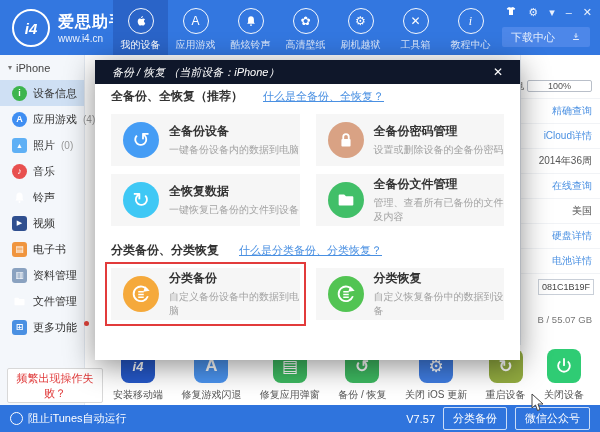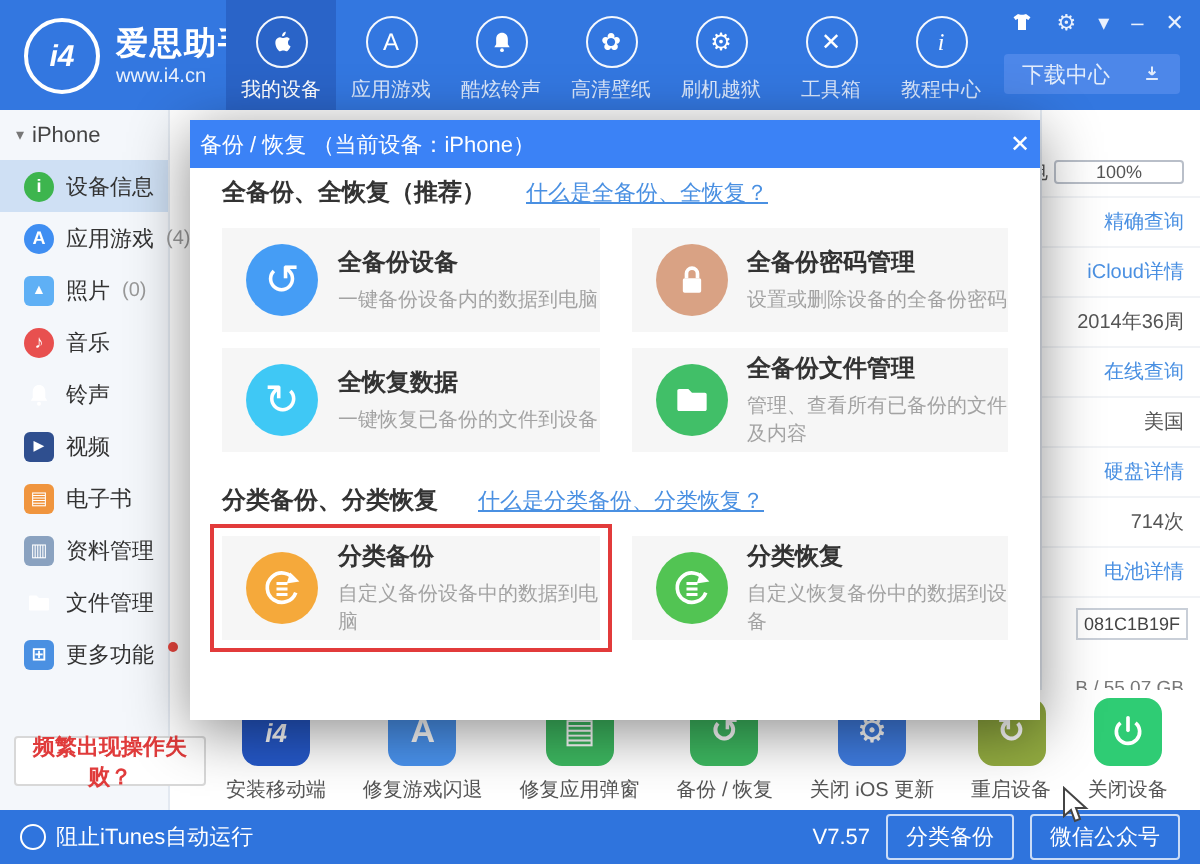--- a/index.html
+++ b/index.html
@@ -37,22 +37,22 @@
   .si{width:15px;height:15px;border-radius:50%;display:flex;align-items:center;justify-content:center;
       color:#fff;font-size:9px;flex:none;font-weight:bold;}
   .sq{border-radius:3px;}
   .si svg{width:13px;height:13px;}
   .s-count{color:#999;font-size:10px;}
   .dot{width:5px;height:5px;background:#e6443c;border-radius:50%;margin:-8px 0 0 1px;flex:none;}
   .si-0{background:#3db54e;} .si-1{background:#3f8ef2;} .si-2{background:#5fb0f5;}
   .si-3{background:#e8504f;} .si-5{background:#2f4f8f;} .si-6{background:#f0953e;}
   .si-7{background:#8aa2c0;} .si-9{background:#4a90e2;}
   .si-plain{background:transparent;}
-  .fail-btn{position:absolute;left:7px;top:368px;width:96px;height:25px;background:#fff;border:1px solid #d8d8d8;
-            border-radius:2px;color:#e03b3b;display:flex;align-items:center;justify-content:center;font-size:11px;cursor:pointer;z-index:5;font-weight:bold;}
+  .fail-btn{position:absolute;left:7px;top:368px;width:96px;height:35px;background:#fff;border:1px solid #d8d8d8;
+            border-radius:2px;color:#e03b3b;display:flex;align-items:center;justify-content:center;font-size:11px;cursor:pointer;z-index:5;}
 
   
   .dpanel{position:absolute;right:0;top:55px;width:80px;bottom:85px;background:#fff;border-left:1px solid #e4eaf2;
           box-sizing:border-box;padding-top:19px;overflow:hidden;}
   .drow{height:24px;border-bottom:1px solid #f1f3f6;display:flex;align-items:center;justify-content:flex-end;
         padding-right:8px;color:#555;font-size:10px;white-space:nowrap;}
   .drow.link{color:#4a90e2;cursor:pointer;}
   .badge{border:1px solid #b9bfc9;border-radius:2px;padding:0 20px;margin-left:3px;font-size:9px;color:#555;}
   .serial{height:26px;display:flex;align-items:center;justify-content:flex-end;padding-right:6px;}
   .serial span{border:1px solid #c9cfd8;background:#fff;padding:2px 3px;font-size:9px;color:#444;text-align:center;}
@@ -72,21 +72,21 @@
   .statusbar{position:absolute;left:0;right:0;bottom:0;height:27px;background:#2f74dd;color:#fff;display:flex;
              align-items:center;padding:0 10px;box-sizing:border-box;z-index:20;}
   .s-toggle{display:flex;align-items:center;gap:5px;cursor:pointer;}
   .s-circle{width:11px;height:11px;border:1px solid #fff;border-radius:50%;}
   .s-right{margin-left:auto;display:flex;align-items:center;gap:8px;}
   .s-btn{border:1px solid rgba(255,255,255,.75);border-radius:2px;padding:3px 9px;cursor:pointer;font-size:11px;}
 
   
   .modal{position:absolute;left:95px;top:60px;width:425px;height:300px;background:#fff;z-index:10;
          box-shadow:0 6px 28px rgba(0,0,0,.45);}
-  .m-head{height:24px;background:#3b82f6;color:#fff;display:flex;align-items:center;padding:0 5px;font-size:11px;}
+  .m-head{height:24px;background:#0f172a;color:#fff;display:flex;align-items:center;padding:0 17px;font-size:11px;font-style:italic;}
   .m-close{margin-left:auto;cursor:pointer;font-size:12px;}
   .m-body{padding:4px 16px 0 16px;}
   .sec{display:flex;align-items:center;gap:20px;margin:0 0 9px 0;}
   .sec-title{font-weight:bold;font-size:12px;color:#333;}
   .sec-link{font-size:11px;color:#4a90e2;text-decoration:underline;cursor:pointer;}
   .grid{display:grid;grid-template-columns:1fr 1fr;column-gap:16px;row-gap:8px;}
   .card{background:#f6f6f6;height:52px;display:flex;align-items:center;gap:10px;padding-left:12px;cursor:pointer;}
   .card.highlight{box-shadow:0 0 0 4px #fff,0 0 0 6px #e23b3b;}
   .cicon{width:36px;height:36px;border-radius:50%;display:flex;align-items:center;justify-content:center;
          color:#fff;font-size:21px;flex:none;}
@@ -266,21 +266,20 @@
   <div class="drow">
     <span>电</span>
     <span class="badge">100%</span>
   </div>
   <div class="drow link">精确查询</div>
   <div class="drow link">iCloud详情</div>
   <div class="drow">2014年36周</div>
   <div class="drow link">在线查询</div>
   <div class="drow">美国</div>
   <div class="drow link">硬盘详情</div>
-  <div class="drow">714次</div>
   <div class="drow link">电池详情</div>
   <div class="serial">
     <span>081C1B19F</span>
   </div>
   <div class="storage">B / 55.07 GB</div>
 
 </div>
 
 <div class="toolbar">
   <div class="tool-btn">

